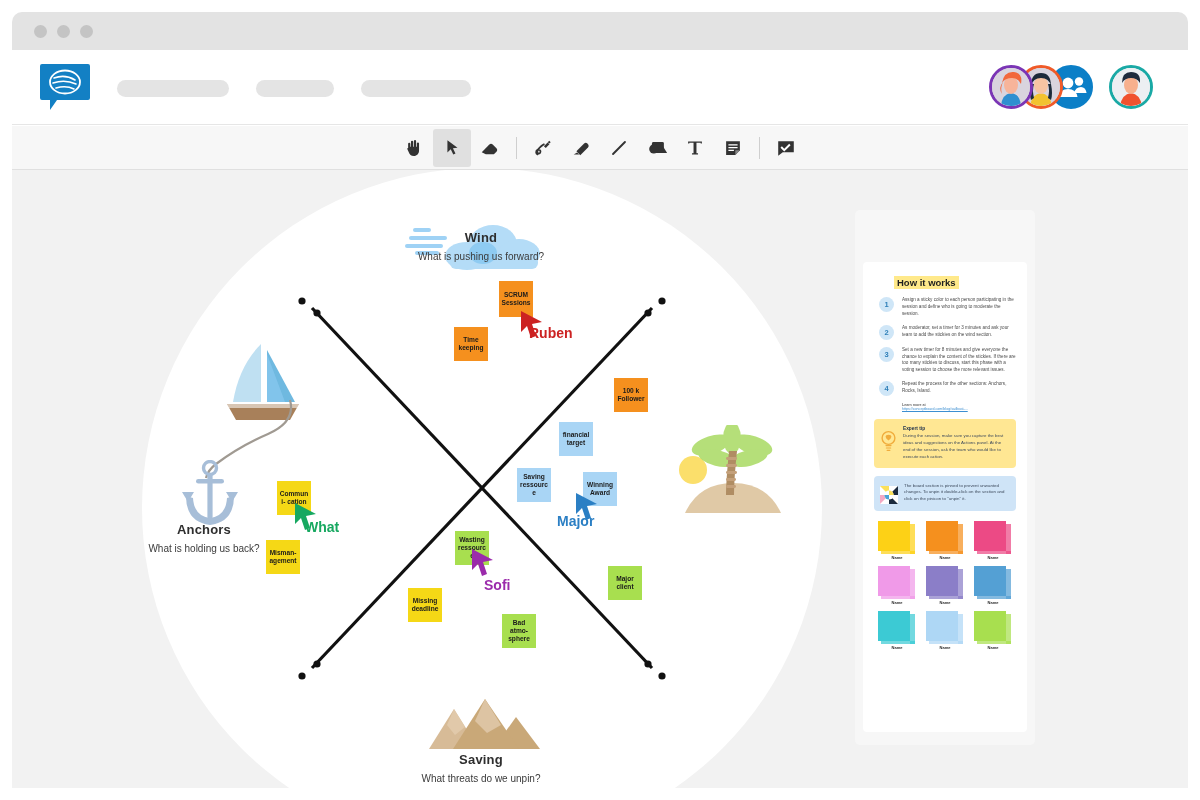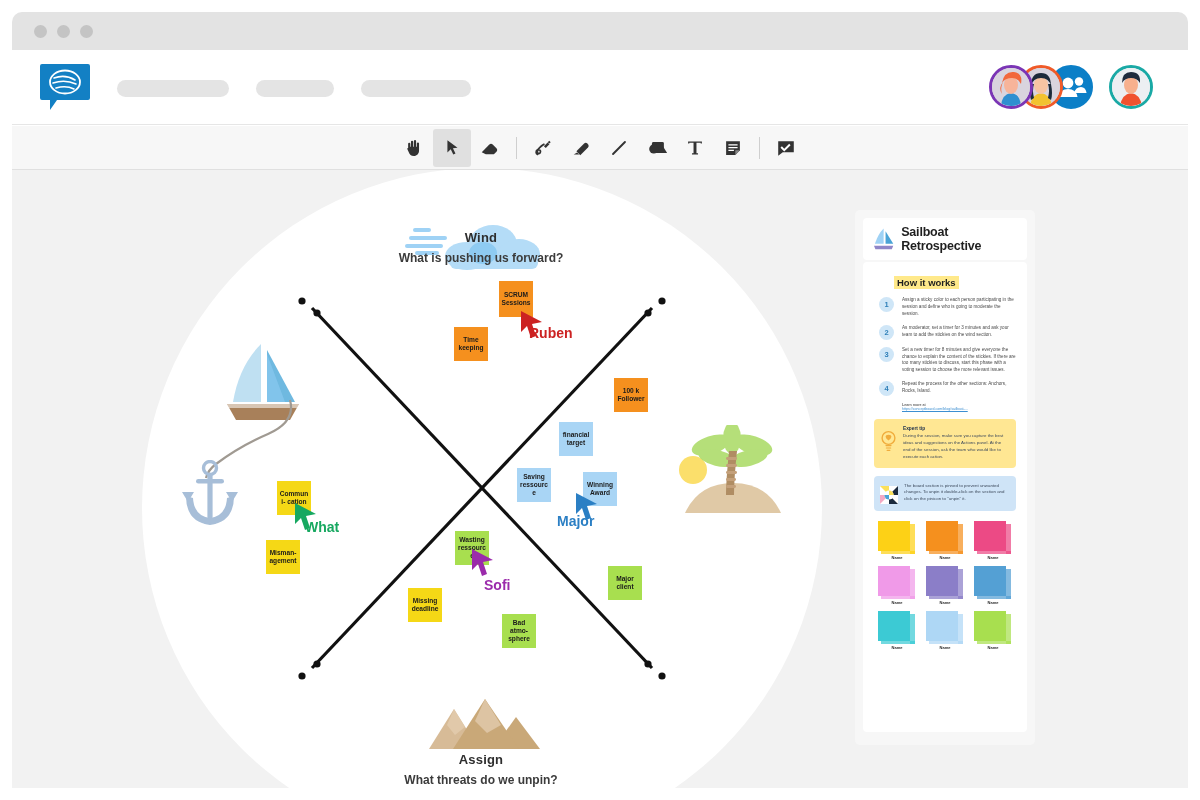--- a/index.html
+++ b/index.html
@@ -66,21 +66,21 @@
     position: absolute; left: 130px; top: -2px; width: 680px; height: 680px;
     border-radius: 50%; background: #ffffff;
   }
   .cross { position: absolute; left: 130px; top: -2px; width: 680px; height: 680px; }
 
   
   .qlabel { position: absolute; text-align: center; }
   .qlabel .qt {
     font-size: 13px; font-weight: 700; color: #2e2e2e; letter-spacing: .2px;
   }
-  .qlabel .qs { font-size: 12px; font-weight: 700; color: #3b3b3b; margin-top: 5px; line-height: 1.35; }
+  .qlabel .qs { font-size: 10px; font-weight: 400; color: #3b3b3b; margin-top: 5px; line-height: 1.35; }
 
   
   .sticky {
     position: absolute; display: flex; align-items: center; justify-content: center;
     text-align: center; font-size: 6.6px; font-weight: 700; color: #1b1b1b;
     line-height: 1.25; padding: 2px; word-break: break-word;
   }
 
   
   .cursor-label { position: absolute; font-size: 14px; font-weight: 700; }
@@ -350,22 +350,26 @@
       <path d="M66 54 L89 22 L113 54z" fill="#c9a878"></path>
       <path d="M26 54 L58 4 L92 54z" fill="#c9a878"></path>
       <path d="M58 4 L74 30 L60 38 L48 26z" fill="#ddc4a3"></path>
       <path d="M27 14 L38 32 L28 40 L20 30z" fill="#e3cdaf" opacity=".8"></path>
     </svg>
 
     <div class="qlabel" style="left:385px;top:15px;width:168px;margin-top:45px;">
       <div class="qt">Wind</div>
       <div class="qs">What is pushing us forward?</div>
     </div>
+    <div class="qlabel" style="left:112px;top:352px;width:160px;">
+      <div class="qt">Anchors</div>
+      <div class="qs">What is holding us back?</div>
+    </div>
     <div class="qlabel" style="left:385px;top:582px;width:168px;">
-      <div class="qt">Assign</div>
+      <div class="qt">Saving</div>
       <div class="qs">What threats do we unpin?</div>
     </div>
 
     <div id="stickies-layer">
         <div class="sticky" style="left: 487px; top: 111px; width: 34px; height: 36px; background: rgb(245, 144, 30);">SCRUM Sessions</div>
         <div class="sticky" style="left: 442px; top: 157px; width: 34px; height: 34px; background: rgb(245, 144, 30);">Time keeping</div>
         <div class="sticky" style="left: 602px; top: 208px; width: 34px; height: 34px; background: rgb(245, 144, 30);">100 k Follower</div>
         <div class="sticky" style="left: 547px; top: 252px; width: 34px; height: 34px; background: rgb(169, 213, 245);">financial target</div>
         <div class="sticky" style="left: 505px; top: 298px; width: 34px; height: 34px; background: rgb(169, 213, 245);">Saving ressource</div>
         <div class="sticky" style="left: 571px; top: 302px; width: 34px; height: 34px; background: rgb(169, 213, 245);">Winning Award</div>
@@ -389,28 +393,20 @@
           <path d="M1 1 L22 12 L12 14 L16 26 L11 28 L7 16 L1 22 z" fill="#2b7fc4"></path>
         </svg>
         <div class="cursor-label" style="left: 545px; top: 343px; color: rgb(43, 127, 196);">Major</div>
         <svg width="26" height="30" viewBox="0 0 26 30" class="qm" style="left: 459px; top: 378px;">
           <path d="M1 1 L22 12 L12 14 L16 26 L11 28 L7 16 L1 22 z" fill="#9b2bab"></path>
         </svg>
         <div class="cursor-label" style="left: 472px; top: 407px; color: rgb(155, 43, 171);">Sofi</div>
       </div>
 
     <div class="panel" style="left:843px;top:40px;">
-      <div class="panel-title-card">
-        <svg width="22" height="24" viewBox="0 0 22 24">
-          <path d="M11 1 L11 17 L2 17 q3-10 9-16z" fill="#9fd2f5"></path>
-          <path d="M13 4 L21 17 L13 17z" fill="#4aa3d6"></path>
-          <path d="M1 19 h20 l-1.5 3.5 h-17z" fill="#8f86c8"></path>
-        </svg>
-        <span class="pt">Sailboat Retrospective</span>
-      </div>
 
       <div class="panel-body">
         <div class="hiw">How it works</div>
         <div id="steps-layer">
             <div class="step">
               <div class="step-num">1</div>
               <div class="step-txt">Assign a sticky color to each person participating in the session and define who is going to moderate the session.</div>
             </div>
             <div class="step">
               <div class="step-num">2</div>

